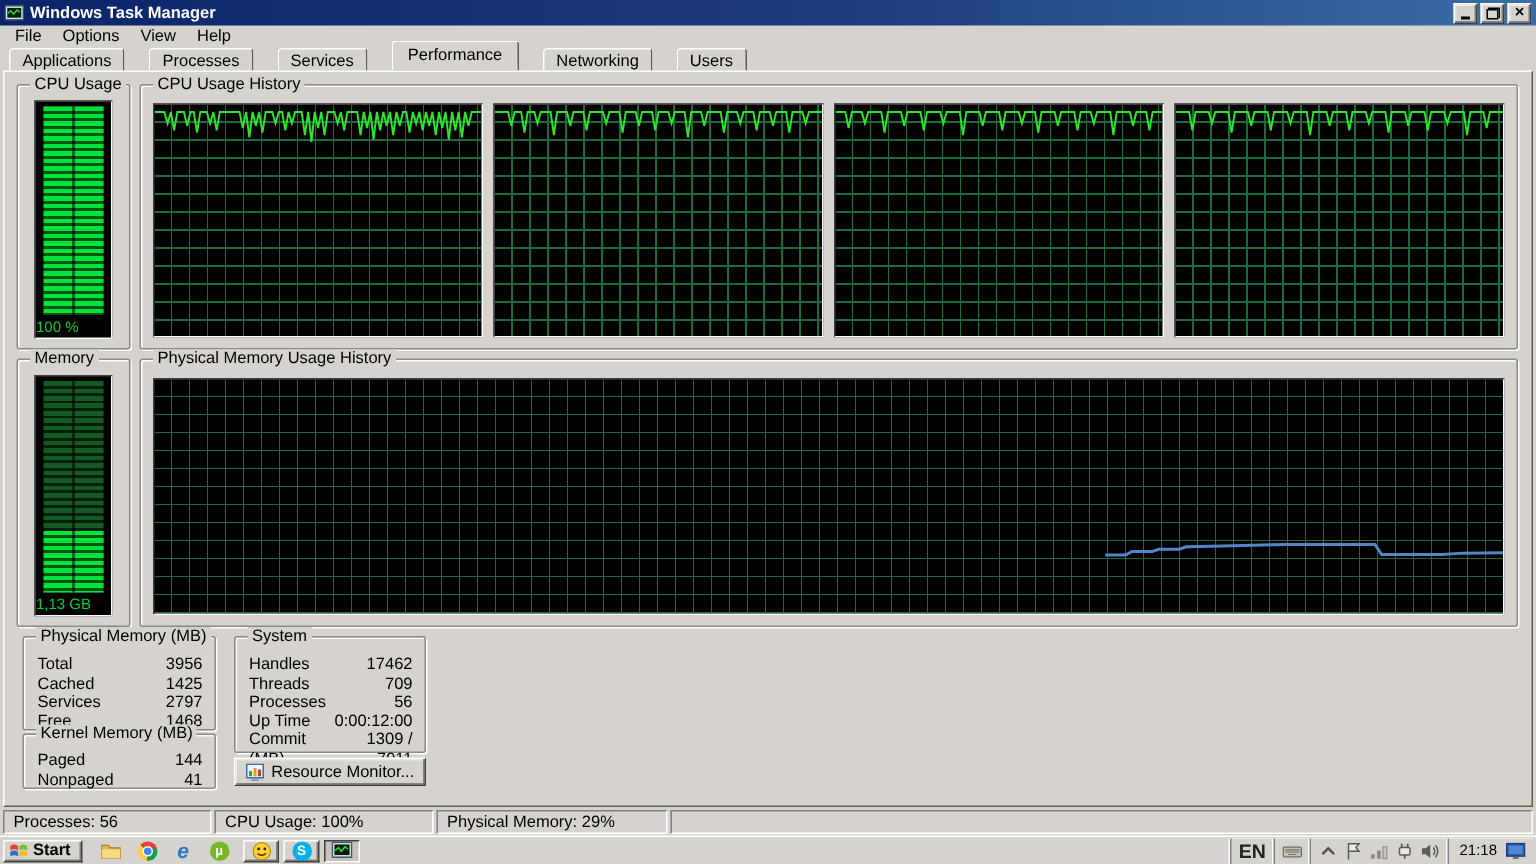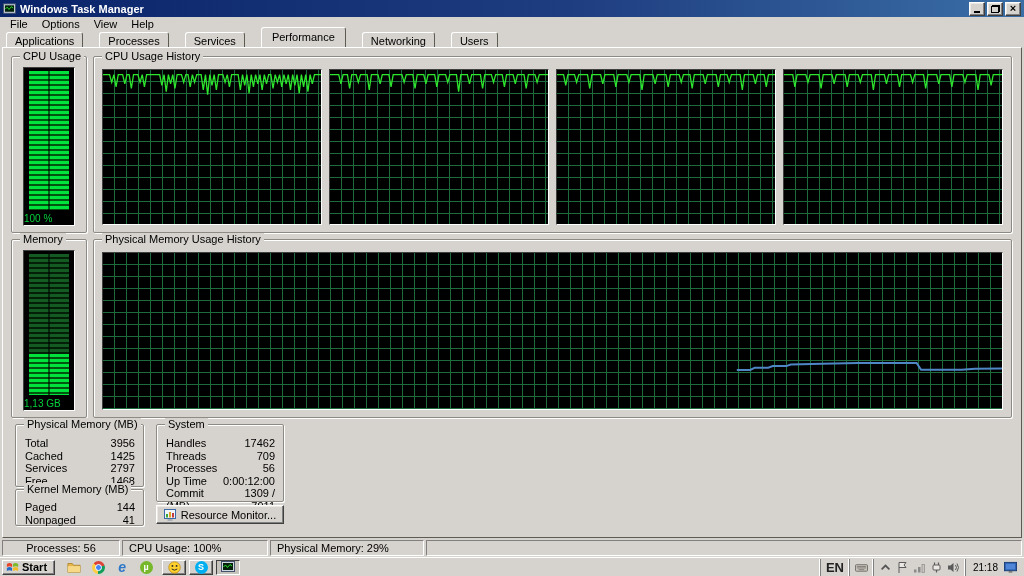--- a/index.html
+++ b/index.html
@@ -79,21 +79,21 @@
 
   .push-button { position:absolute; background:#d6d3ce; border:1px solid;
     border-color:#fff #404040 #404040 #fff;
     box-shadow:inset -1px -1px 0 #808080, inset 1px 1px 0 #ece9e4;
     display:flex; align-items:center; justify-content:center; gap:5px; }
 
   
   .statusbar { position:absolute; left:2px; right:2px; top:540px; height:16px; display:flex; gap:2px; }
   .spanel { border:1px solid; border-color:#808080 #fff #fff #808080; padding:1px 6px;
     white-space:nowrap; overflow:hidden; }
-  .spanel.p1 { width:118px;text-align:center; } .spanel.p2 { width:146px; } .spanel.p3 { width:154px; }
+  .spanel.p1 { width:139px; } .spanel.p2 { width:146px; } .spanel.p3 { width:154px; }
   .spanel.p4 { flex:1; }
 
   
   .taskbar { position:absolute; left:0; right:0; bottom:0; height:19px; background:#d6d3ce;
     border-top:1px solid #fff; display:flex; align-items:center; padding:1px 2px; }
   .start-button { height:15px; display:flex; align-items:center; gap:3px; padding:0 7px 0 3px;
     font-weight:bold; background:#d6d3ce; border:1px solid; border-color:#fff #404040 #404040 #fff;
     box-shadow:inset -1px -1px 0 #808080; }
   .ql { display:flex; align-items:center; gap:10px; margin-left:12px; }
   .ql-icon { width:14px; height:14px; display:flex; align-items:center; justify-content:center; }

